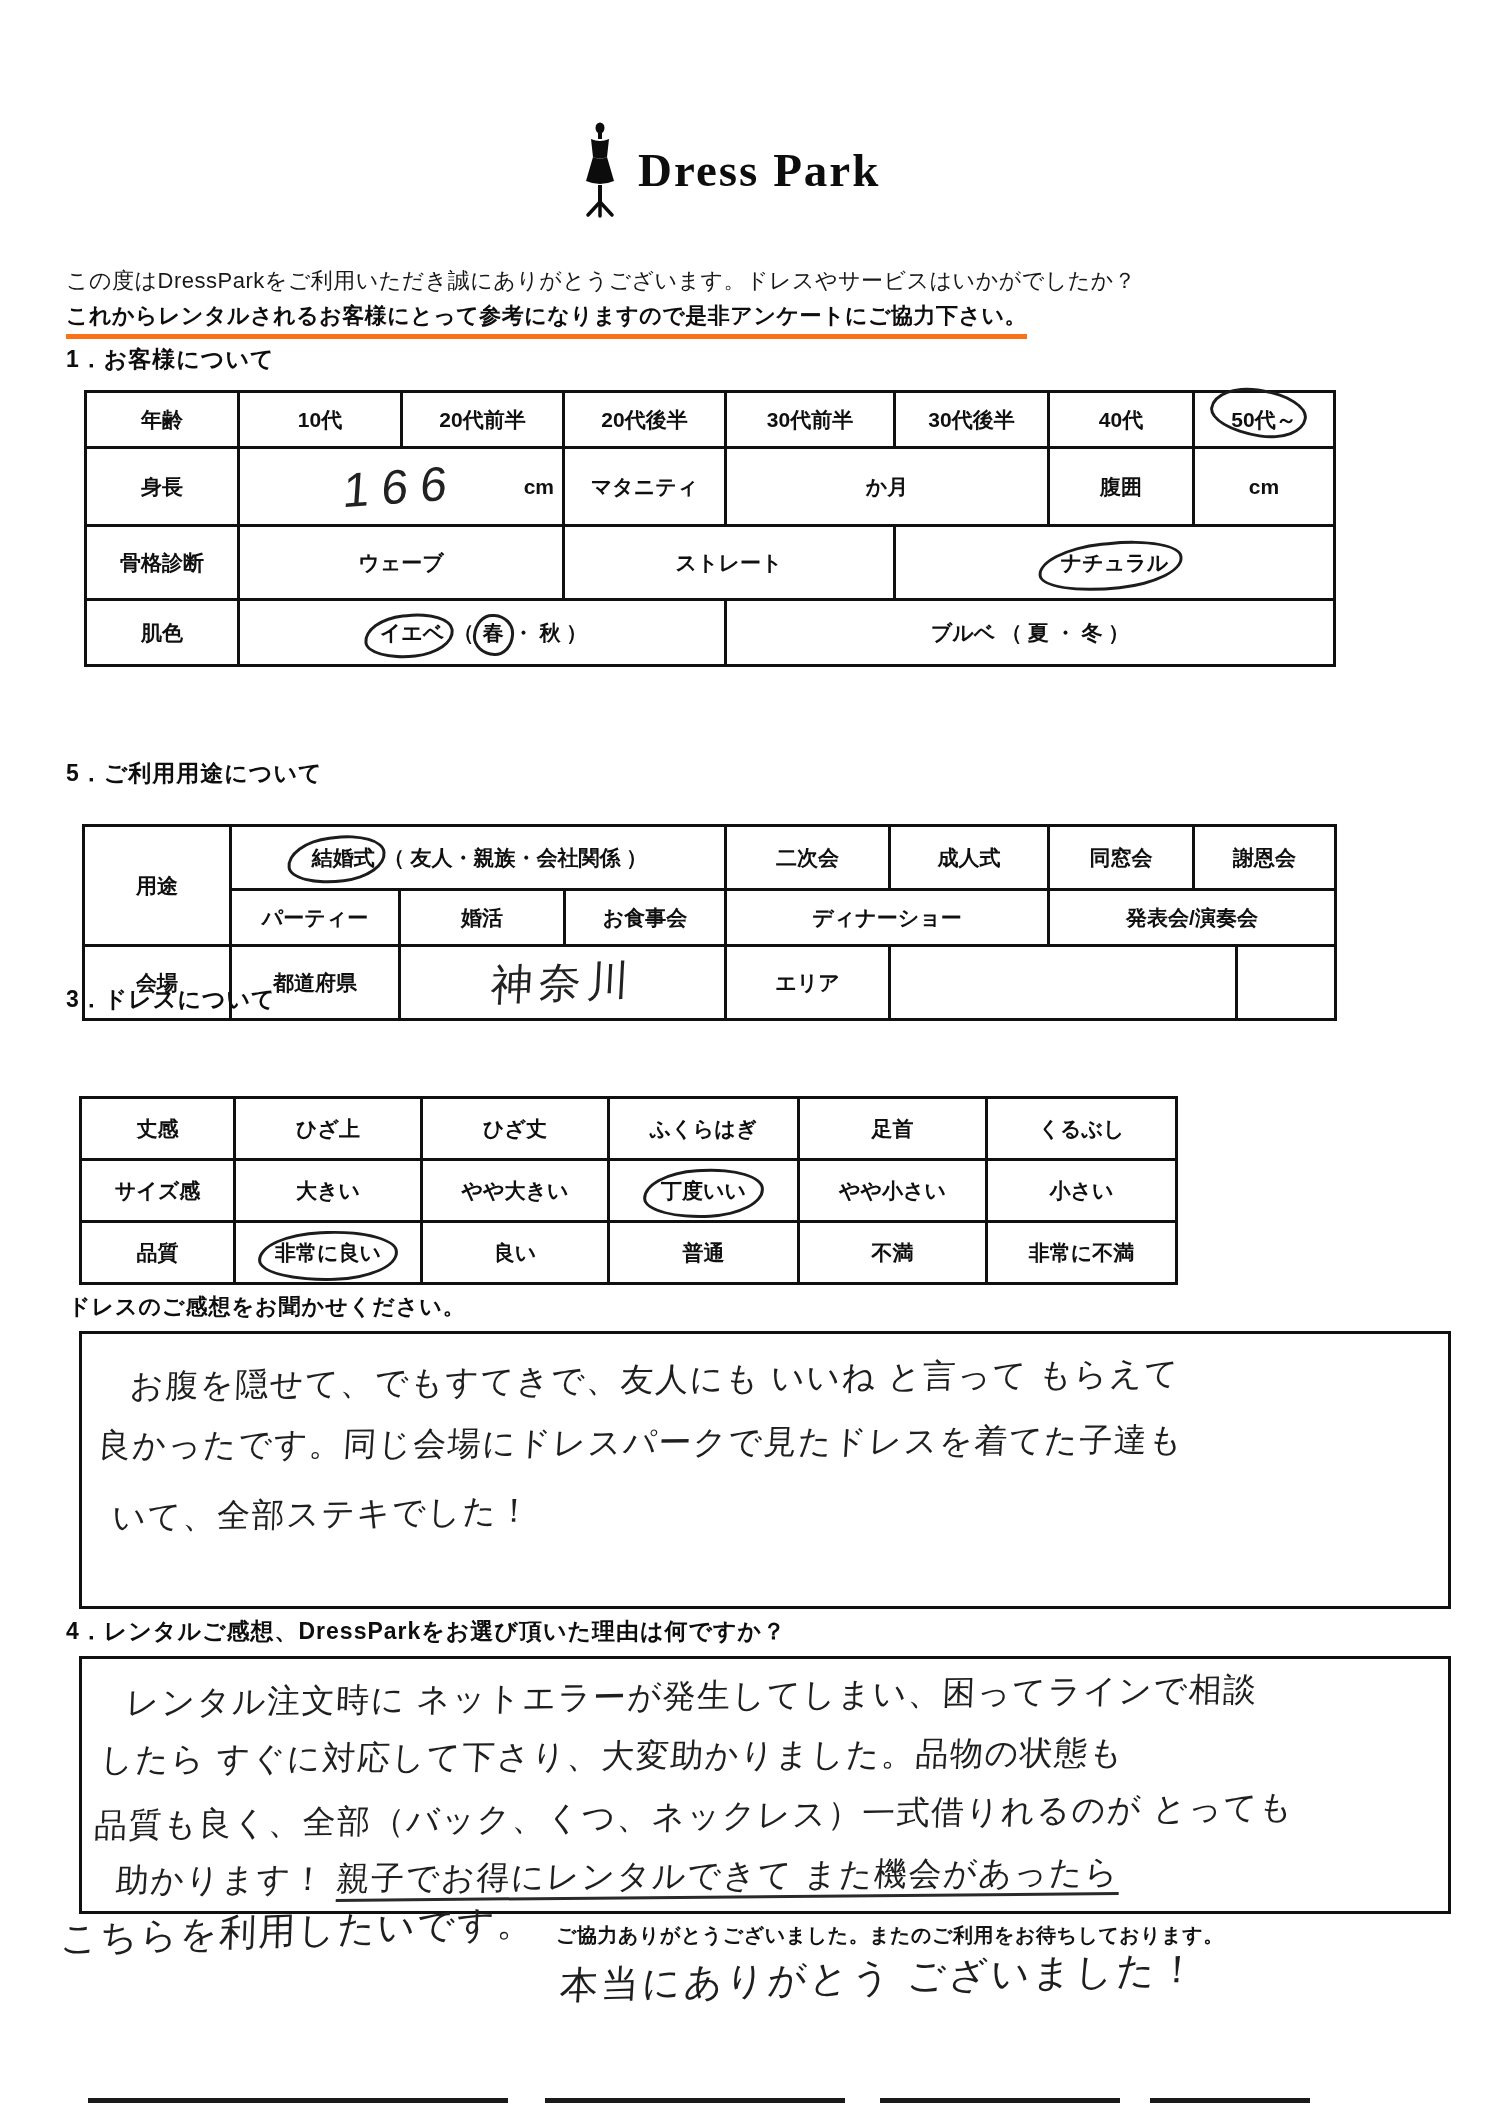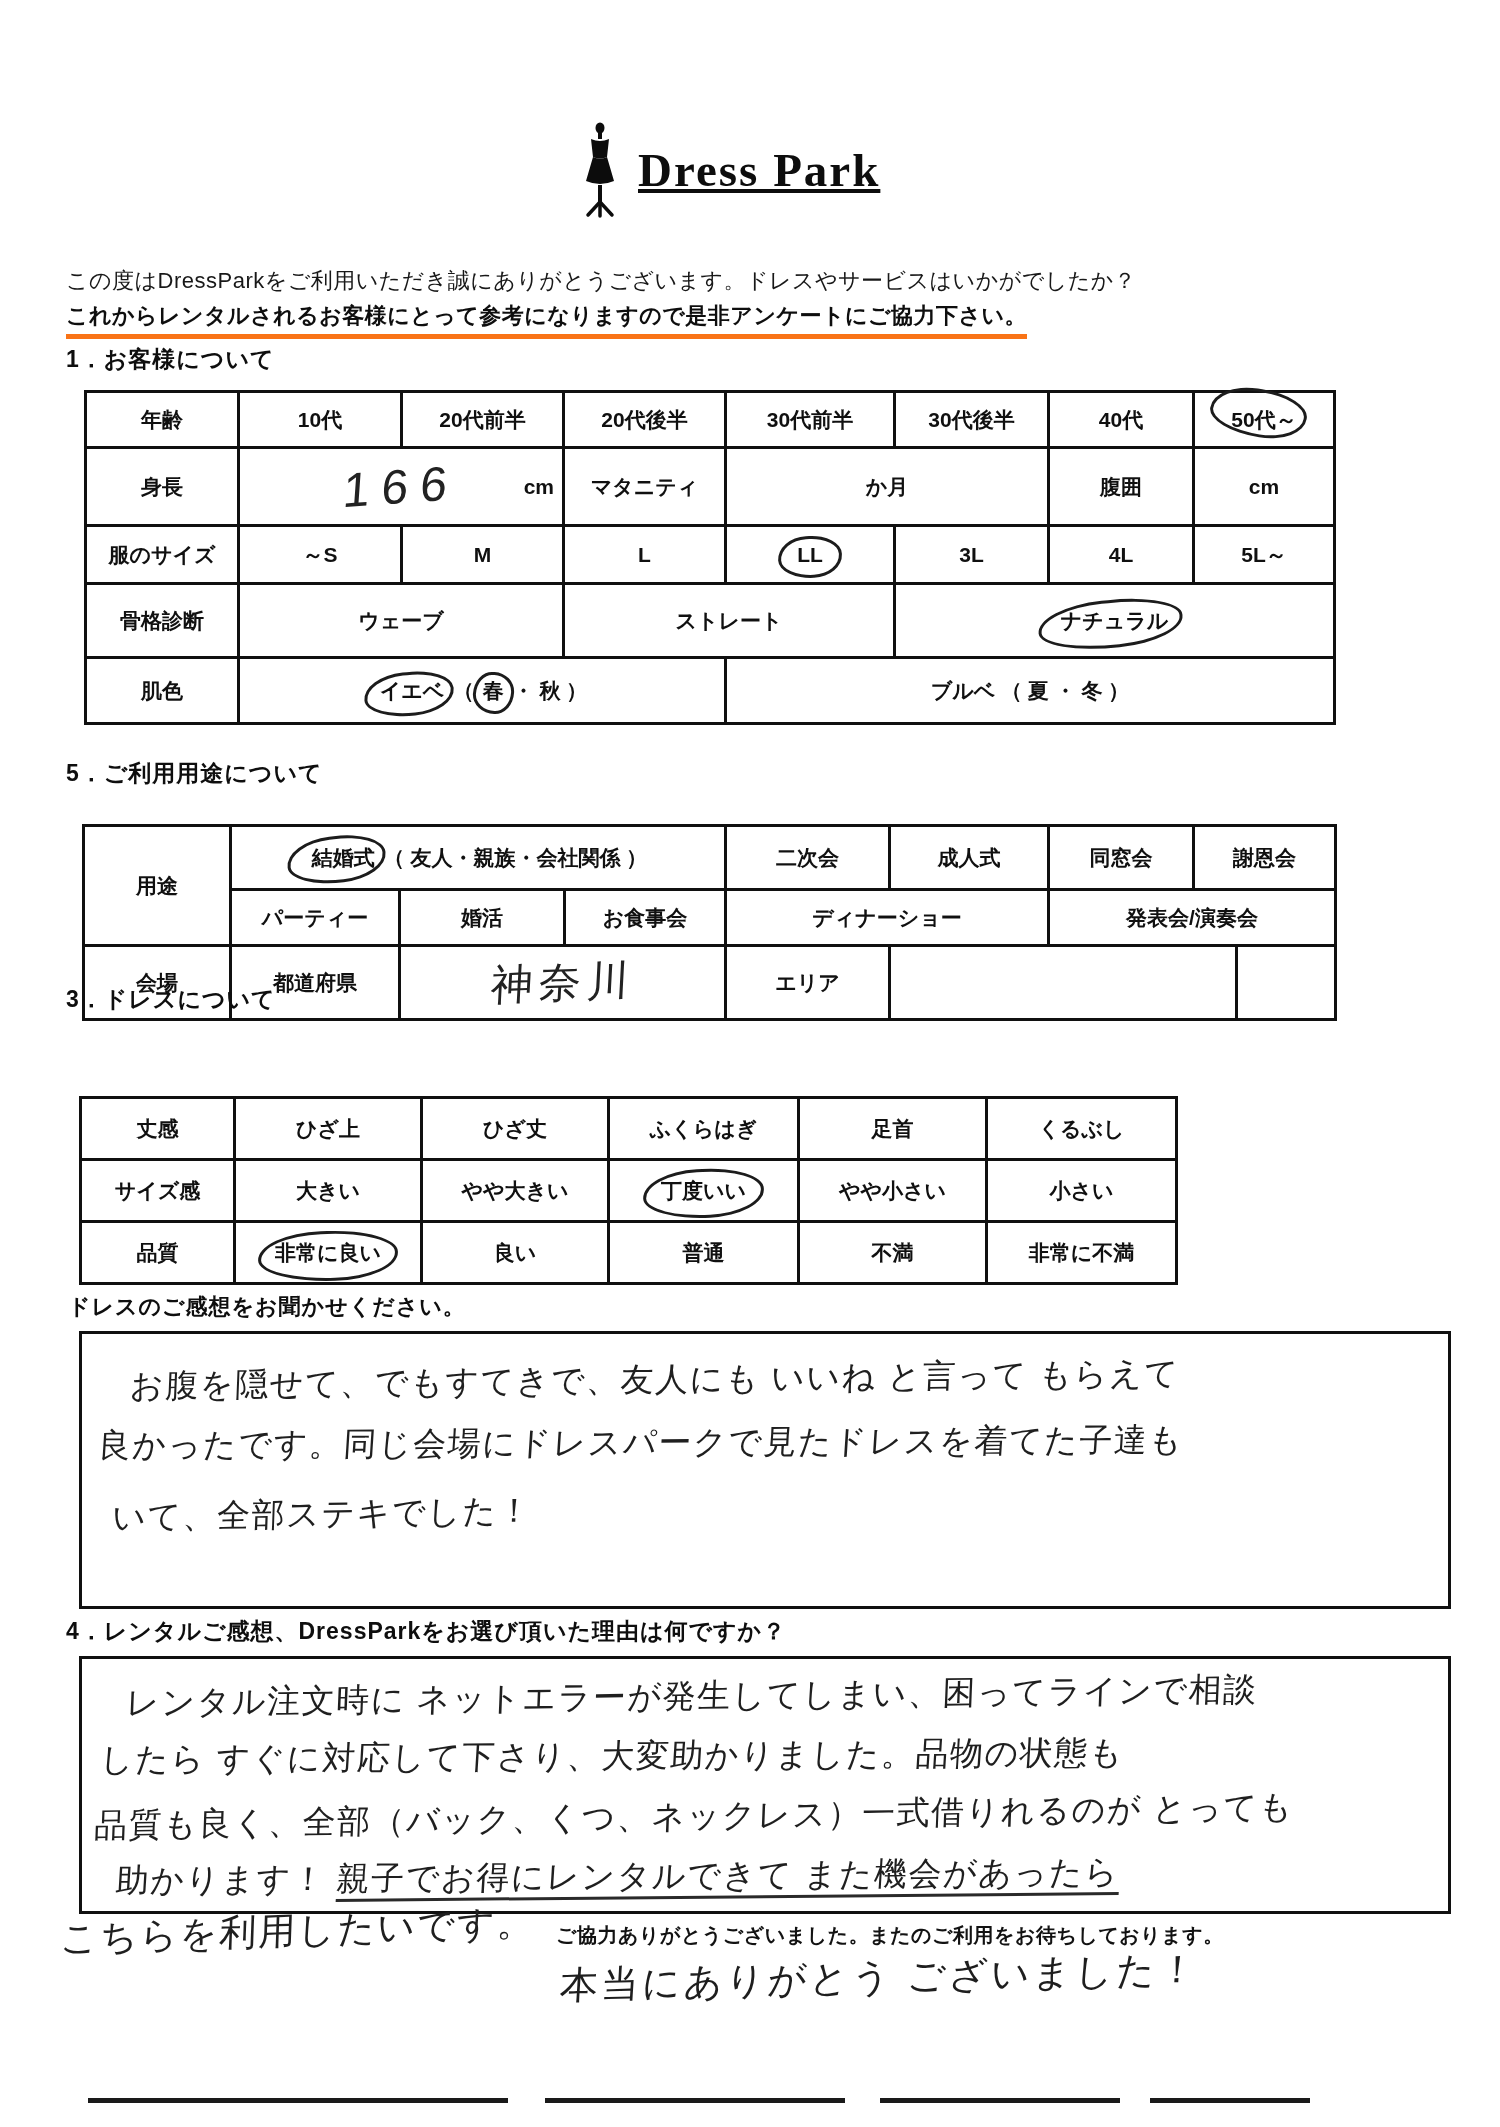--- a/index.html
+++ b/index.html
@@ -5,21 +5,21 @@
   html,body{margin:0;padding:0;background:#e8e8e8;}
   .page{
     position:relative; width:1500px; height:2127px; margin:0 auto;
     background:#ffffff; color:#151515;
     font-family:"Liberation Sans", sans-serif;
     overflow:hidden;
   }
   
   .logo{position:absolute; left:578px; top:122px; display:flex; align-items:center; gap:16px;}
   .logo svg{display:block;}
-  .brand{font-family:"Liberation Serif", serif; font-weight:bold; font-size:47px; color:#0d0d0d; letter-spacing:2px;text-decoration:underline;}
+  .brand{font-family:"Liberation Serif", serif; font-weight:bold; font-size:47px; color:#0d0d0d; letter-spacing:2px;}
   
   .intro1{position:absolute; left:66px; top:266px; font-size:22px; color:#181818; letter-spacing:.5px;}
   .intro2{position:absolute; left:66px; top:301px; font-size:22px; font-weight:bold; color:#0e0e0e;
           border-bottom:5px solid #f97316; padding-bottom:3px; letter-spacing:.5px;text-align:right;}
   .sec-title{position:absolute; font-size:23px; font-weight:bold; color:#0e0e0e; letter-spacing:1px;}
   
   table.t{position:absolute; border-collapse:collapse; table-layout:fixed;}
   table.t td{
     border:3px solid #101010; text-align:center; vertical-align:middle;
     font-size:21px; font-weight:bold; color:#101010; padding:2px 4px; overflow:visible;
@@ -118,30 +118,20 @@
     <tr style="height:78px;">
       <td><span>身長</span></td>
       <td colspan="2" class="cell-rel">
         <span class="hw hw-height">166</span>
         <span class="unit-abs">cm</span>
       </td>
       <td><span>マタニティ</span></td>
       <td colspan="2"><span>か月</span></td>
       <td><span>腹囲</span></td>
       <td><span>cm</span></td>
-    </tr>
-    <tr style="height:58px;">
-      <td><span>服のサイズ</span></td>
-      <td><span>～S</span></td>
-      <td><span>M</span></td>
-      <td><span>L</span></td>
-      <td><span class="circled c-ll">LL</span></td>
-      <td><span>3L</span></td>
-      <td><span>4L</span></td>
-      <td><span>5L～</span></td>
     </tr>
     <tr style="height:74px;">
       <td><span>骨格診断</span></td>
       <td colspan="2"><span>ウェーブ</span></td>
       <td colspan="2"><span>ストレート</span></td>
       <td colspan="3"><span class="circled c-natural">ナチュラル</span></td>
     </tr>
     <tr style="height:66px;">
       <td><span>肌色</span></td>
       <td colspan="3">

